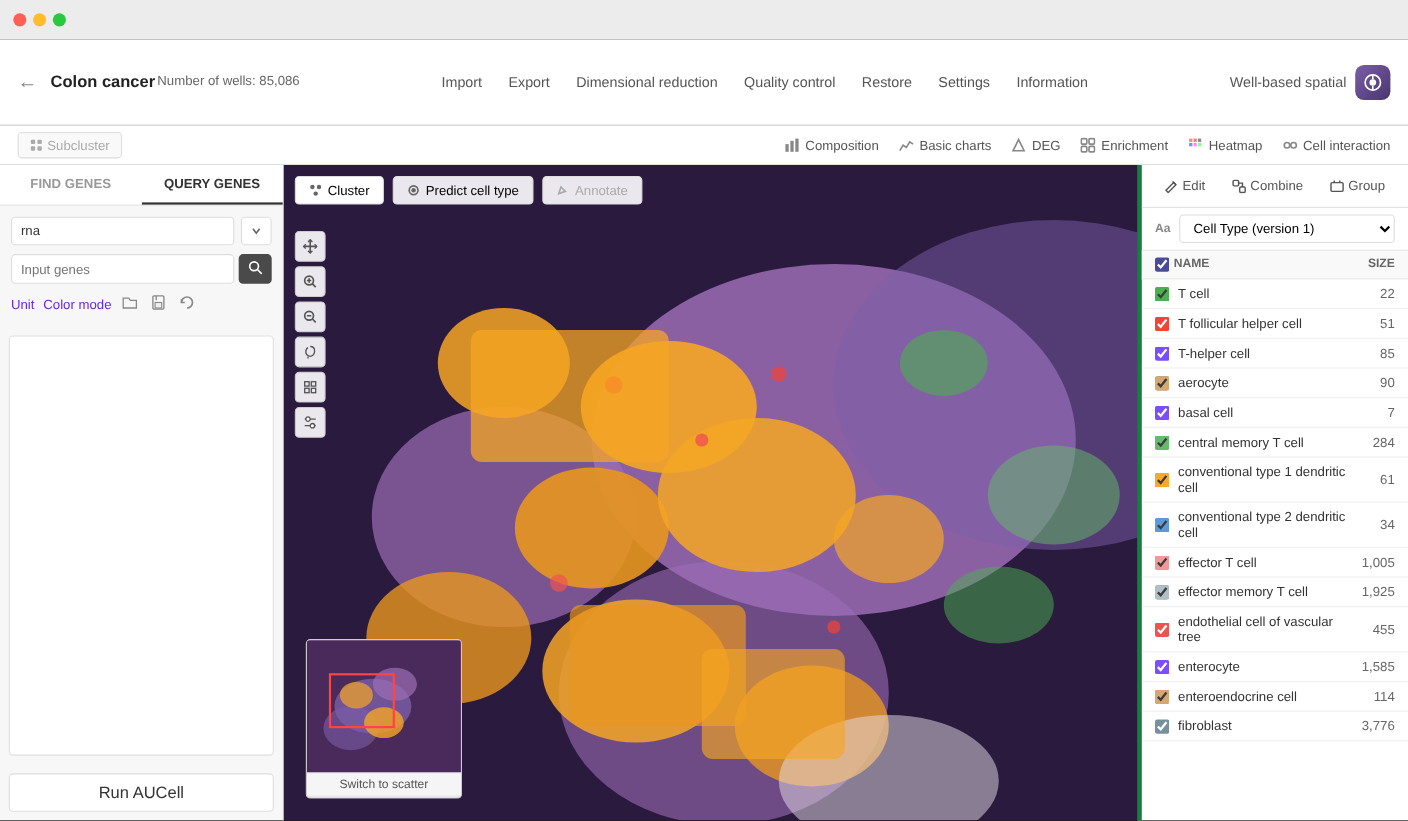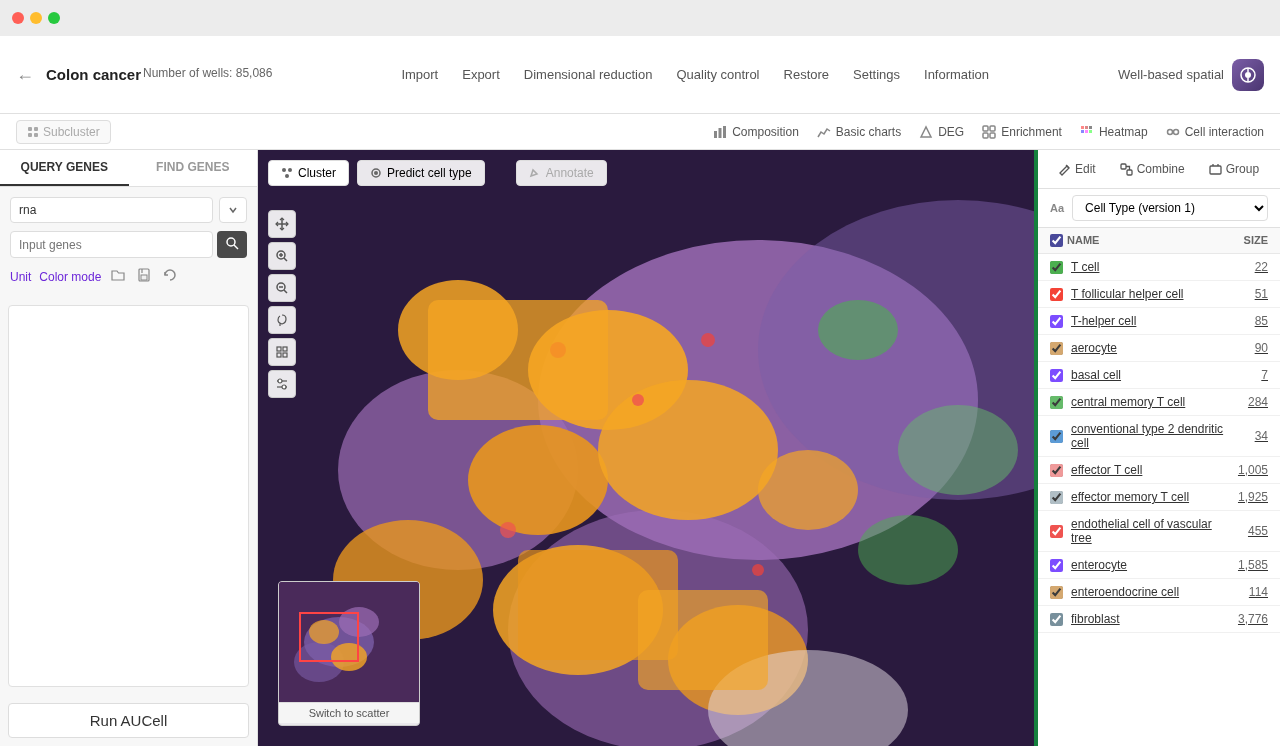--- a/index.html
+++ b/index.html
@@ -67,21 +67,21 @@
 
     
     .right-panel { width: 246px; background: #ffffff; border-left: 4px solid #15803d; display: flex; flex-direction: column; flex-shrink: 0; }
     .right-toolbar { display: flex; align-items: center; gap: 8px; padding: 8px 12px; border-bottom: 1px solid #e0e0e0; }
     .right-tool-btn { display: flex; align-items: center; gap: 4px; font-size: 12px; color: #555; cursor: pointer; padding: 4px 8px; border-radius: 4px; }
     .cell-type-select { display: flex; align-items: center; gap: 6px; padding: 6px 12px; border-bottom: 1px solid #e0e0e0; }
     .cell-type-dropdown { flex: 1; border: 1px solid #ddd; border-radius: 4px; padding: 4px 8px; font-size: 12px; background: #fff; cursor: pointer; }
     .table-header { display: flex; padding: 6px 12px; background: #f9f9f9; border-bottom: 1px solid #e8e8e8; }
     .th-name { flex: 1; font-size: 11px; font-weight: 600; color: #666; text-transform: uppercase; display: flex; align-items: flex-start; gap: 4px; }
     .th-size { font-size: 11px; font-weight: 600; color: #666; text-transform: uppercase; }
-    .cell-list { flex: 1; overflow-y: auto; text-decoration: underline; }
+    .cell-list { flex: 1; overflow-y: auto; }
     .cell-row { display: flex; align-items: center; padding: 6px 12px; border-bottom: 1px solid #f0f0f0; }
     .cell-name { flex: 1; font-size: 12px; color: #333; }
     .cell-size { font-size: 12px; color: #666; min-width: 40px; text-align: right; }
     .aa-icon { font-size: 11px; font-weight: bold; color: #888; margin-right: 2px; }
   </style>
 </head>
 <body>
 
 <div class="titlebar">
   <div class="traffic-lights">
@@ -180,22 +180,22 @@
         </svg>
       <span>Cell interaction</span>
     </div>
   </div>
 </div>
 
 <div class="main-layout">
 
   <div class="left-panel">
     <div class="tabs-row">
+      <div class="tab-btn">FIND GENES</div>
       <div class="tab-btn active">QUERY GENES</div>
-      <div class="tab-btn">FIND GENES</div>
     </div>
     <div class="left-controls">
       <div class="select-row">
         <select class="select-box">
           <option>rna</option>
         </select>
         <button class="dropdown-btn">
           <svg width="10" height="10" viewBox="0 0 10 10">
               <polyline points="2,3 5,7 8,3" fill="none" stroke="#666" stroke-width="1.5"></polyline>
             </svg>
@@ -283,21 +283,21 @@
           </svg>
         <span>Cluster</span>
       </button>
       <button class="canvas-tool-btn">
         <svg width="12" height="12" viewBox="0 0 12 12">
             <circle cx="6" cy="6" r="4" fill="none" stroke="#666" stroke-width="1.5"></circle>
             <circle cx="6" cy="6" r="2" fill="#666"></circle>
           </svg>
         <span>Predict cell type</span>
       </button>
-      <button class="canvas-tool-btn" style="color:#aaa;margin-left:23px;">
+      <button class="canvas-tool-btn" style="color:#aaa;">
         <svg width="12" height="12" viewBox="0 0 12 12">
             <path d="M2 9 L4 3 L8 7 Z" fill="none" stroke="#aaa" stroke-width="1.5"></path>
           </svg>
         <span style="color:#aaa;">Annotate</span>
       </button>
     </div>
 
     <div class="canvas-side-tools">
       <button class="side-tool-btn">
         <svg width="14" height="14" viewBox="0 0 14 14">
@@ -430,20 +430,25 @@
     <input type="checkbox" checked="" style="width: 13px; height: 13px; accent-color: rgb(124, 77, 255); margin-right: 8px; flex-shrink: 0;">
     <span class="cell-name">basal cell</span>
     <span class="cell-size">7</span>
   </div>
         <div class="cell-row">
     <input type="checkbox" checked="" style="width: 13px; height: 13px; accent-color: rgb(102, 187, 106); margin-right: 8px; flex-shrink: 0;">
     <span class="cell-name">central memory T cell</span>
     <span class="cell-size">284</span>
   </div>
         <div class="cell-row">
+    <input type="checkbox" checked="" style="width: 13px; height: 13px; accent-color: rgb(255, 167, 38); margin-right: 8px; flex-shrink: 0;">
+    <span class="cell-name">conventional type 1 dendritic cell</span>
+    <span class="cell-size">61</span>
+  </div>
+        <div class="cell-row">
     <input type="checkbox" checked="" style="width: 13px; height: 13px; accent-color: rgb(92, 155, 214); margin-right: 8px; flex-shrink: 0;">
     <span class="cell-name">conventional type 2 dendritic cell</span>
     <span class="cell-size">34</span>
   </div>
         <div class="cell-row">
     <input type="checkbox" checked="" style="width: 13px; height: 13px; accent-color: rgb(239, 154, 154); margin-right: 8px; flex-shrink: 0;">
     <span class="cell-name">effector T cell</span>
     <span class="cell-size">1,005</span>
   </div>
         <div class="cell-row">

